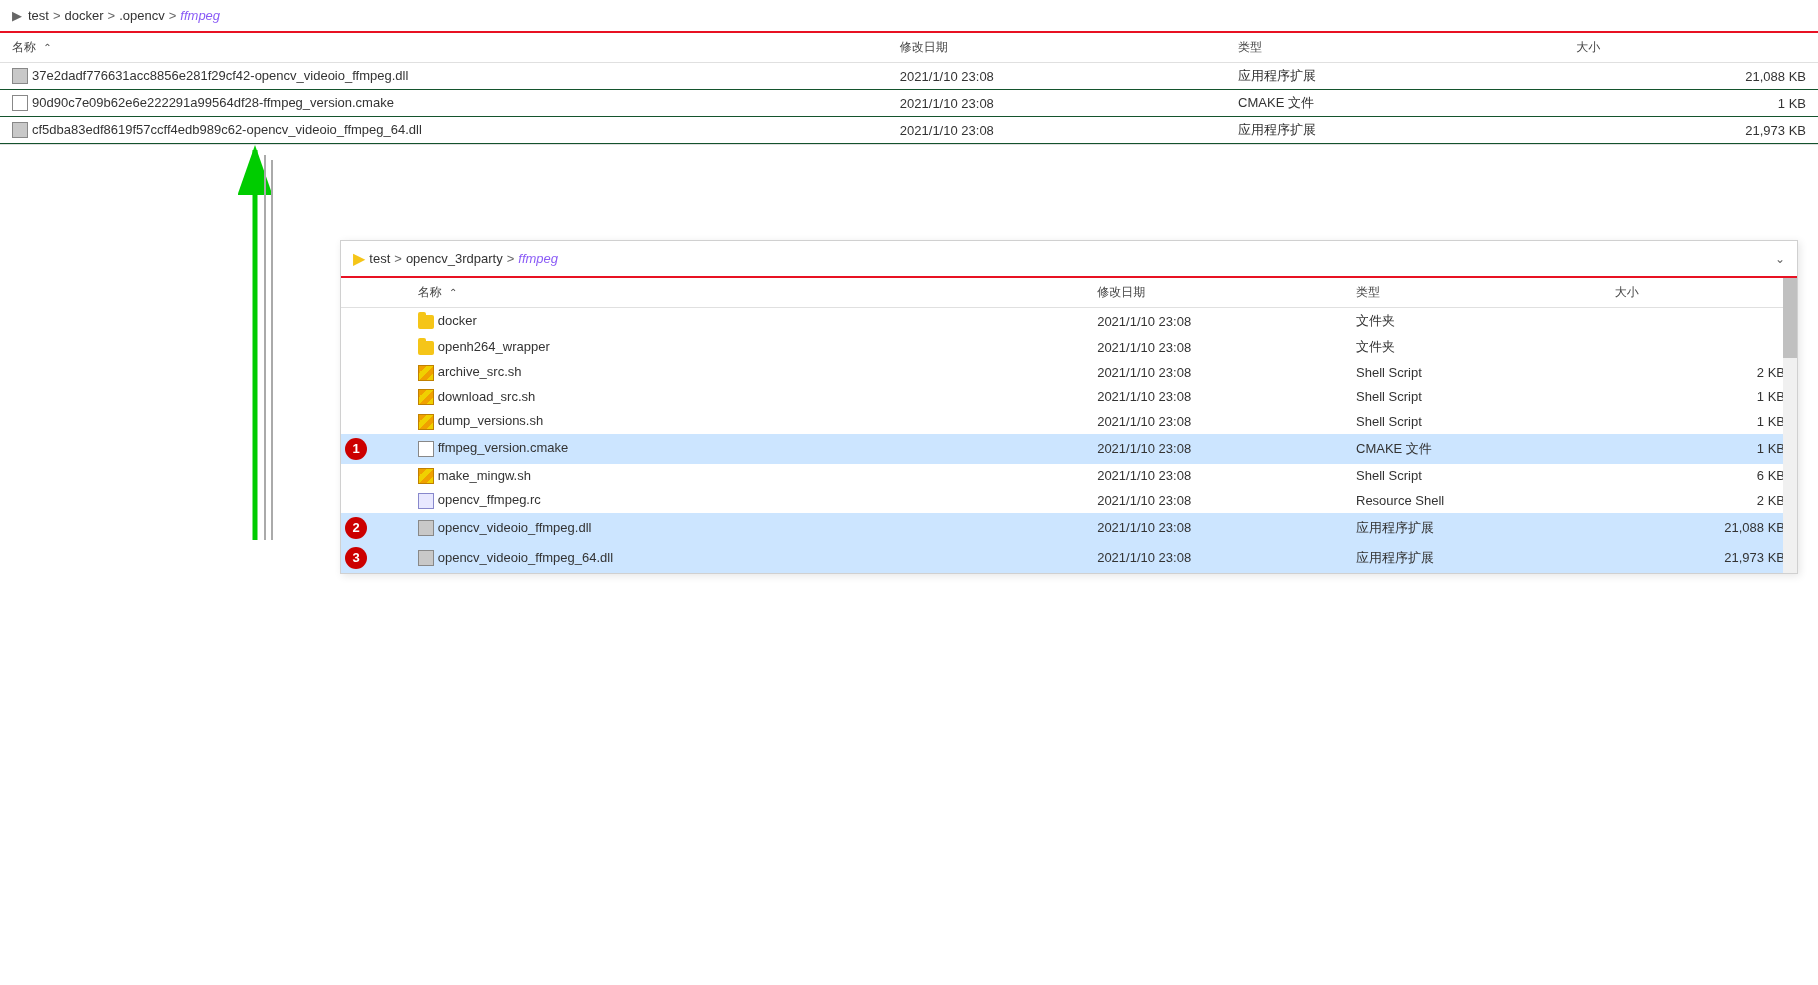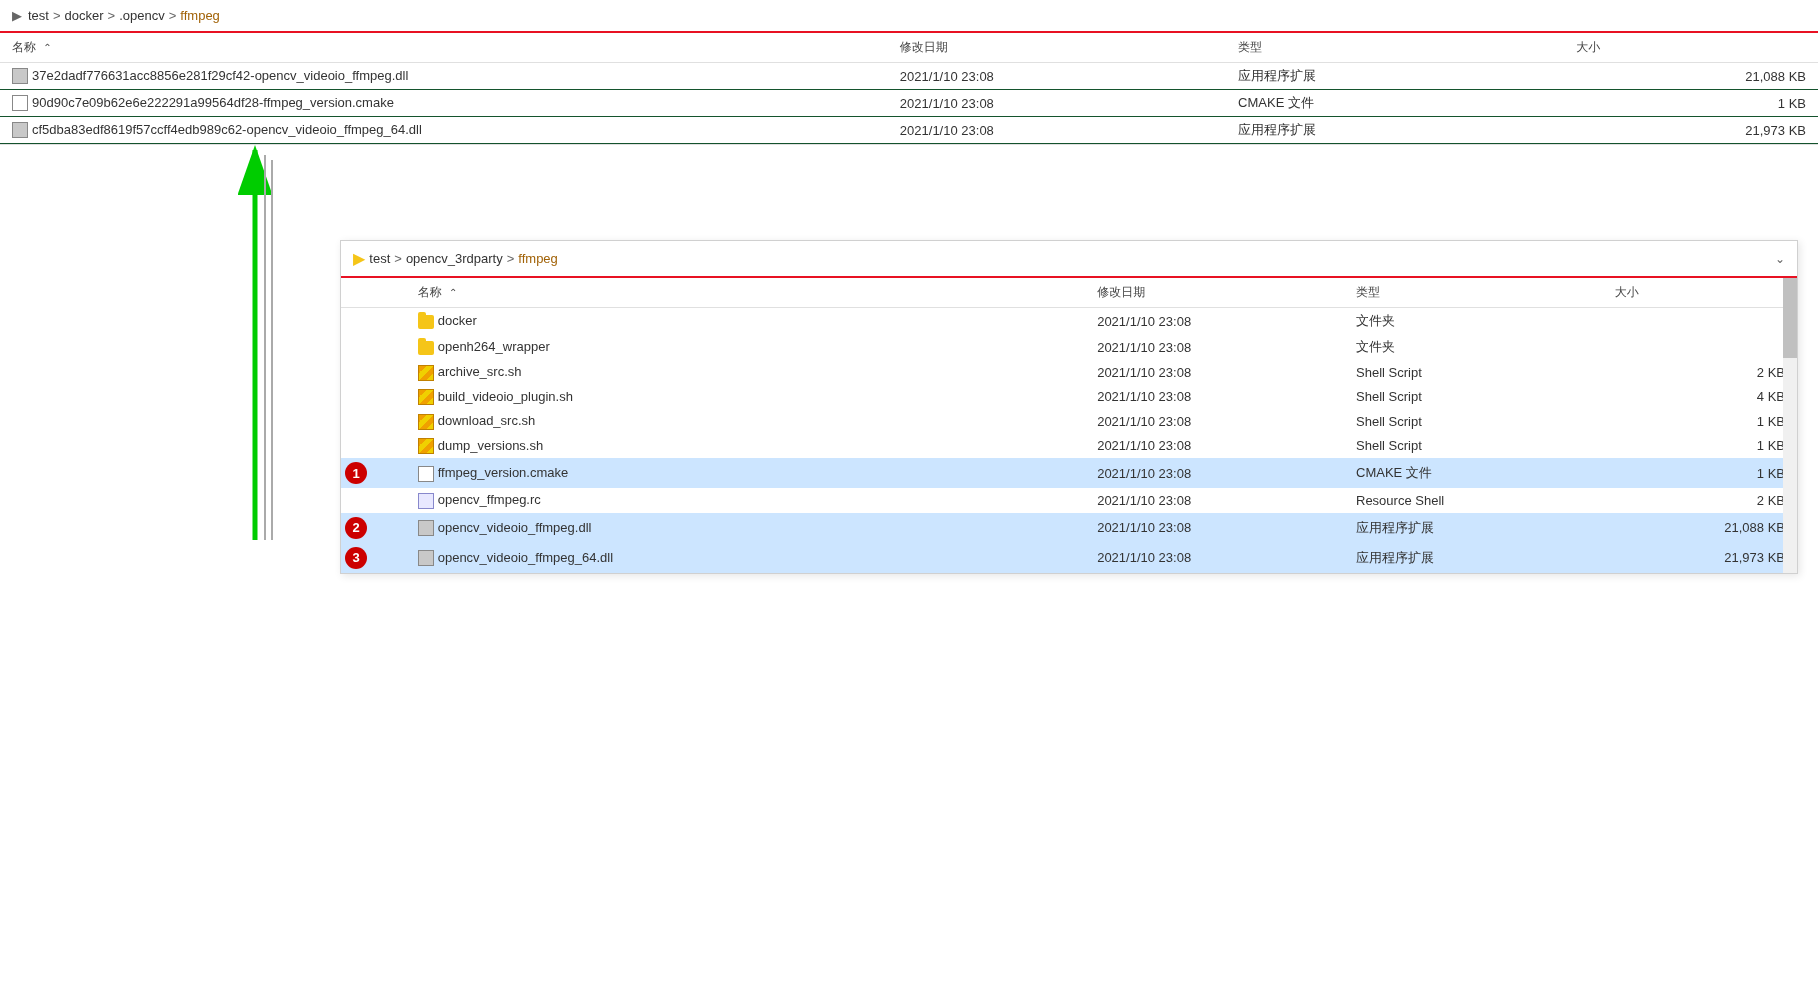--- a/index.html
+++ b/index.html
@@ -36,21 +36,22 @@
       color: #333;
       font-size: 13px;
     }
 
     .breadcrumb-sep {
       margin: 0 4px;
       color: #666;
     }
 
     .breadcrumb-item.active {
-      color: #a16207;
+      color: #8b5cf6;
+      font-style: italic;
     }
 
     .file-table {
       width: 100%;
       border-collapse: collapse;
     }
 
     .file-table th {
       text-align: left;
       padding: 6px 12px;
@@ -338,45 +339,45 @@
     </tr>
           <tr>
       <td style="width:30px;padding-left:4px;"></td>
       <td><span class="sh-icon"></span>archive_src.sh</td>
       <td>2021/1/10 23:08</td>
       <td>Shell Script</td>
       <td style="text-align:right;">2 KB</td>
     </tr>
           <tr>
       <td style="width:30px;padding-left:4px;"></td>
-      <td><span class="sh-icon"></span>build_videoio_plugin.sh</td>
-      <td>2021/1/10 23:08</td>
-      <td>Shell Script</td>
-      <td style="text-align:right;">4 KB</td>
-    </tr>
-          <tr>
-      <td style="width:30px;padding-left:4px;"></td>
       <td><span class="sh-icon"></span>download_src.sh</td>
       <td>2021/1/10 23:08</td>
       <td>Shell Script</td>
       <td style="text-align:right;">1 KB</td>
     </tr>
           <tr>
       <td style="width:30px;padding-left:4px;"></td>
       <td><span class="sh-icon"></span>dump_versions.sh</td>
       <td>2021/1/10 23:08</td>
       <td>Shell Script</td>
       <td style="text-align:right;">1 KB</td>
     </tr>
           <tr class="selected">
       <td style="width:30px;padding-left:4px;"><span class="badge">1</span></td>
       <td><span class="cmake-icon"></span>ffmpeg_version.cmake</td>
       <td>2021/1/10 23:08</td>
       <td>CMAKE 文件</td>
       <td style="text-align:right;">1 KB</td>
+    </tr>
+          <tr>
+      <td style="width:30px;padding-left:4px;"></td>
+      <td><span class="sh-icon"></span>make_mingw.sh</td>
+      <td>2021/1/10 23:08</td>
+      <td>Shell Script</td>
+      <td style="text-align:right;">6 KB</td>
     </tr>
           <tr>
       <td style="width:30px;padding-left:4px;"></td>
       <td><span class="rc-icon"></span>opencv_ffmpeg.rc</td>
       <td>2021/1/10 23:08</td>
       <td>Resource Shell</td>
       <td style="text-align:right;">2 KB</td>
     </tr>
           <tr class="selected">
       <td style="width:30px;padding-left:4px;"><span class="badge">2</span></td>

